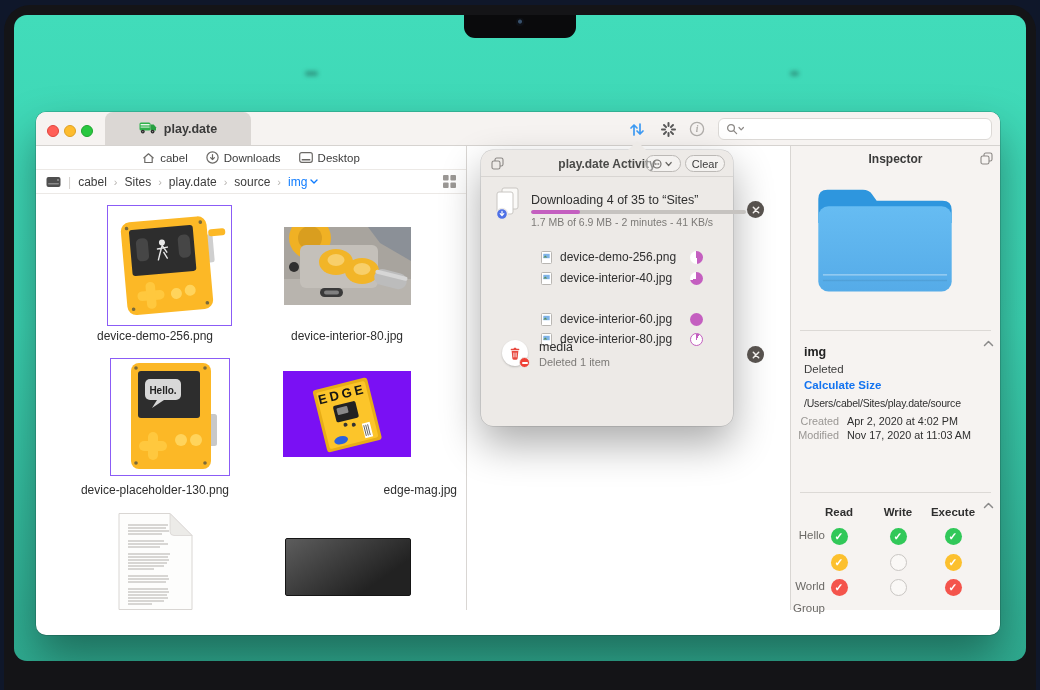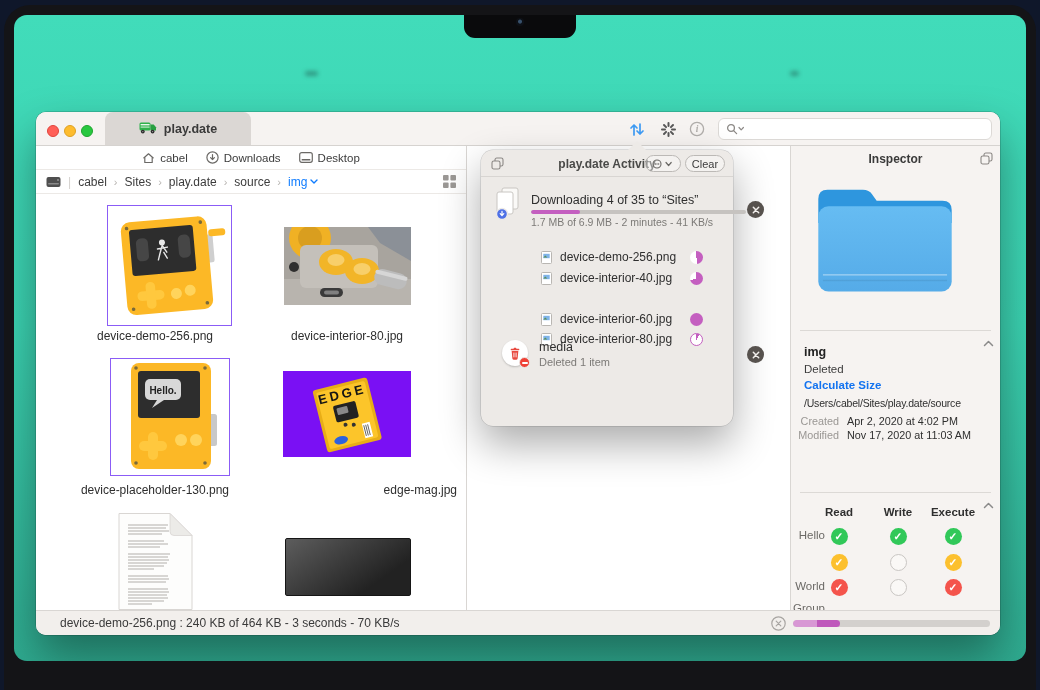--- a/index.html
+++ b/index.html
@@ -427,32 +427,20 @@
       <span class="badge perm-none" style="left:98.5px;top:407.5px;"></span>
       <span class="badge perm-yellow" style="left:153.5px;top:407.5px;">✓</span>
 
       <div class="prl" style="top:434px;">World</div>
       <span class="badge perm-red" style="left:39.5px;top:432.5px;">✓</span>
       <span class="badge perm-none" style="left:98.5px;top:432.5px;"></span>
       <span class="badge perm-red" style="left:153.5px;top:432.5px;">✓</span>
      </div>
     </div>
 
-    <div class="statusbar">
-      <span class="status-text">device-demo-256.png : 240 KB of 464 KB - 3 seconds - 70 KB/s</span>
-      <span class="status-cancel">
-        <svg width="15" height="15" viewBox="0 0 15 15" fill="none" stroke="#a8a5a2">
-                <circle cx="7.5" cy="7.5" r="6.7" stroke-width="1.2"></circle>
-                <path d="M5.2 5.2l4.6 4.6M9.8 5.2l-4.6 4.6" stroke-width="1.2" stroke-linecap="round"></path>
-              </svg>
-      </span>
-      <div class="status-progress">
-        <div class="fill" style="width: 24%;"></div>
-      </div>
-    </div>
    </div>
 
    <div class="popover">
     <div class="pop-arrow"></div>
     <span class="pop-copy">
       <svg width="13" height="13" viewBox="0 0 13 13" fill="none" stroke="#8b8885" stroke-width="1.1">
               <rect x="1" y="4" width="8" height="8" rx="1.8"></rect>
               <path d="M4 4V2.8A1.8 1.8 0 0 1 5.8 1H10.2A1.8 1.8 0 0 1 12 2.8V7.2A1.8 1.8 0 0 1 10.2 9H9"></path>
             </svg>
     </span>

